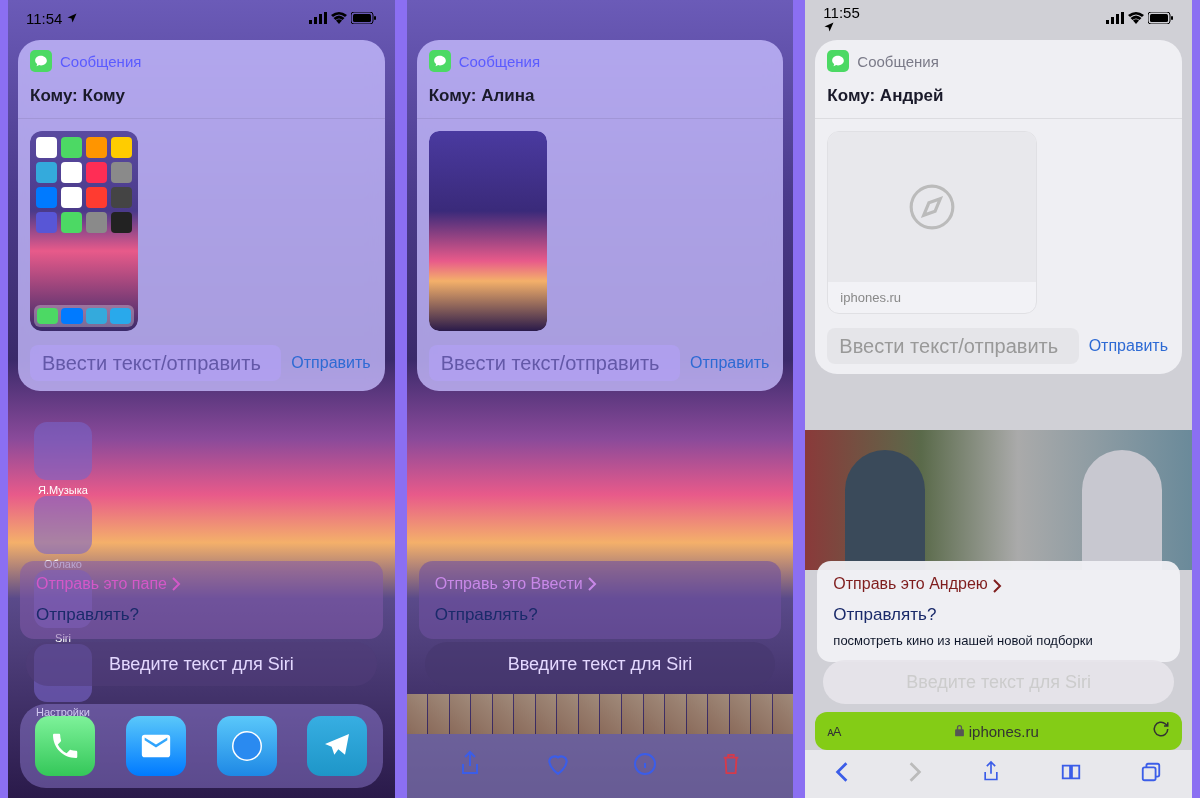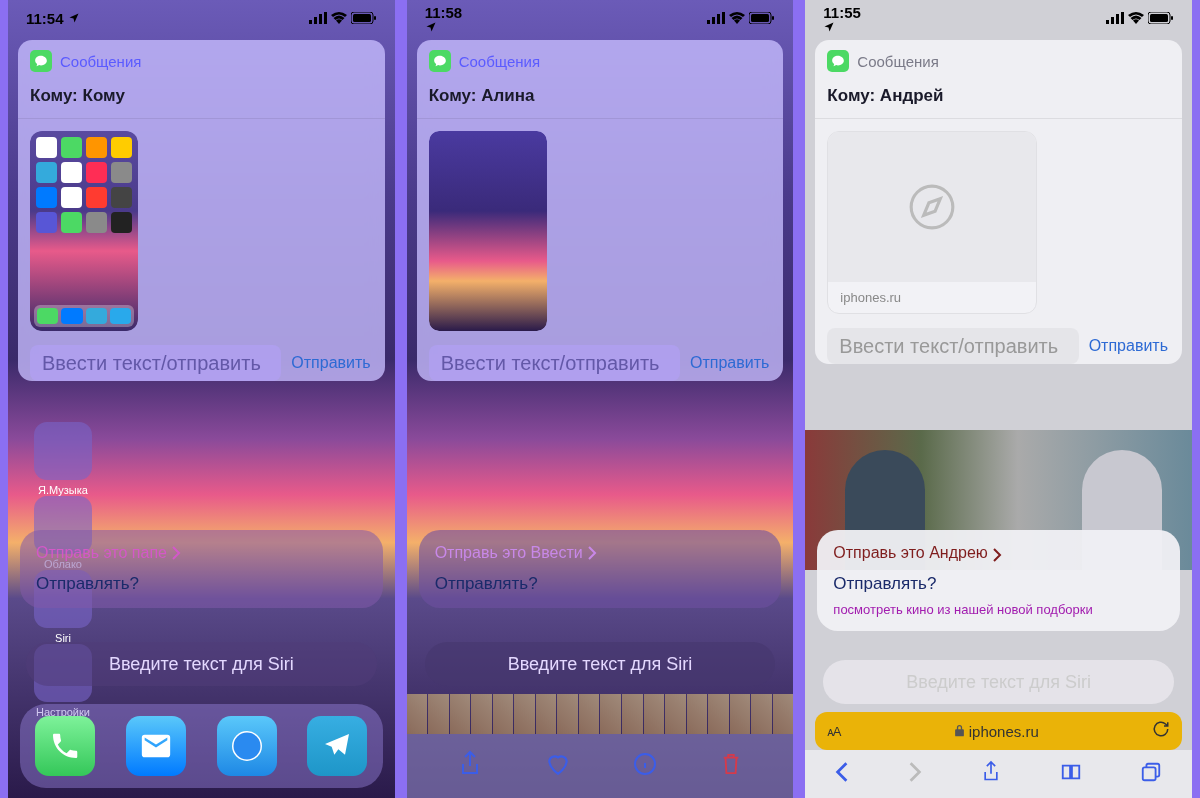--- a/index.html
+++ b/index.html
@@ -1,25 +1,25 @@
 <!DOCTYPE html>
 <html><head>
 <meta charset="utf-8">
 <style>
 * { margin: 0; padding: 0; box-sizing: border-box; font-family: -apple-system, BlinkMacSystemFont, "Segoe UI", Helvetica, Arial, sans-serif; }
 body { background: #8b6ff2; width: 1200px; height: 798px; display: flex; gap: 12px; padding: 0 8px; overflow: hidden; }
 .phone { flex: 1; height: 798px; position: relative; border-radius: 0; overflow: hidden; }
 .phone-1 .bg, .phone-2 .bg { position: absolute; inset: 0; background: linear-gradient(180deg, #6b5bb8 0%, #4a3a8a 25%, #3a2a6a 45%, #8a4a9a 55%, #e85a8a 62%, #f4b06a 68%, #5a4a8a 75%, #2a1a4a 100%); }
 .phone-3 .bg { position: absolute; inset: 0; background: #d0d0d6; }
-.status-bar { position: absolute; top: 0; left: 0; right: 0; height: 36px; display: flex; align-items: center; justify-content: space-between; padding: 0 18px; z-index: 20; color: #000; font-weight: 700; font-size: 15px; }
+.status-bar { position: absolute; top: 0; left: 0; right: 0; height: 36px; display: flex; align-items: center; justify-content: space-between; padding: 0 18px; z-index: 20; color: #000; font-weight: 400; font-size: 15px; }
 .status-icons { display: flex; align-items: center; gap: 4px; }
 .status-bar svg { display: block; }
 
 
-.compose { position: absolute; top: 40px; left: 10px; right: 10px; border-radius: 14px; padding: 10px 12px 0 12px; z-index: 15; }
+.compose { position: absolute; top: 40px; left: 10px; right: 10px; border-radius: 22px; padding: 10px 12px 10px 12px; z-index: 15; }
 .phone-1 .compose, .phone-2 .compose { background: rgba(200,190,255,0.78); backdrop-filter: blur(8px); }
 .phone-3 .compose { background: rgba(240,240,244,0.95); }
 .compose-head { display: flex; align-items: center; gap: 8px; margin-bottom: 14px; }
 .msg-icon { width: 22px; height: 22px; border-radius: 5px; background: #4cd964; display: flex; align-items: center; justify-content: center; }
 .msg-icon svg { width: 14px; height: 14px; }
 .compose-title { color: #5b5bff; font-size: 15px; font-weight: 500; }
 .phone-3 .compose-title { color: #7a7a88; }
 .compose-to { color: #1a1a2a; font-size: 17px; font-weight: 600; margin-bottom: 12px; }
 .hr { height: 1px; background: rgba(0,0,0,0.08); margin: 0 -12px 12px -12px; }
 
@@ -40,53 +40,53 @@
 .phone-3 .compose-input { background: rgba(0,0,0,0.04); color: #999; }
 .send-btn { color: #2d6ad4; font-size: 16px; font-weight: 400; padding: 6px 2px; cursor: pointer; }
 
 
 .home-row { position: absolute; top: 422px; left: 20px; right: 20px; display: flex; justify-content: space-between; z-index: 5; flex-direction: column; }
 .home-app { width: 70px; text-align: center; }
 .home-app .ic { width: 58px; height: 58px; border-radius: 13px; margin: 0 auto 4px; background: rgba(120,100,200,0.6); }
 .home-app .lbl { font-size: 11px; color: #fff; }
 
 
-.siri-card { position: absolute; left: 12px; right: 12px; border-radius: 21px; padding: 14px 16px; z-index: 10; }
+.siri-card { position: absolute; left: 12px; right: 12px; border-radius: 14px; padding: 14px 16px; z-index: 10; margin-top: 31px; }
 .phone-1 .siri-card { top: 530px; background: rgba(130,90,170,0.55); }
 .phone-2 .siri-card { top: 530px; background: rgba(110,80,160,0.6); }
 .phone-3 .siri-card { top: 530px; background: rgba(240,240,244,0.95); }
 .siri-line1 { display: flex; align-items: center; font-size: 16px; margin-bottom: 12px; }
 .phone-1 .siri-line1 { color: #d458c8; }
 .phone-2 .siri-line1 { color: #c888e8; }
 .phone-3 .siri-line1 { color: #7f1d1d; align-items: flex-end; }
 .siri-line1 svg { margin-left: 4px; }
 .siri-line2 { font-size: 17px; font-weight: 500; }
 .phone-1 .siri-line2, .phone-2 .siri-line2 { color: #1a2a6a; }
 .phone-3 .siri-line2 { color: #1a2a6a; }
-.phone-3 .siri-sub { font-size: 13px; color: #a21caf; margin-top: 8px; }
+.phone-3 .siri-sub { font-size: 13px; color: #0f172a; margin-top: 8px; }
 
 
 .siri-input { position: absolute; left: 18px; right: 18px; height: 44px; border-radius: 22px; display: flex; align-items: center; justify-content: center; font-size: 18px; z-index: 10; }
 .phone-1 .siri-input { top: 642px; background: rgba(80,60,120,0.55); color: #e4d8ff; }
 .phone-2 .siri-input { top: 642px; background: rgba(70,55,110,0.6); color: #e4d8ff; }
 .phone-3 .siri-input { top: 660px; background: rgba(230,228,234,0.95); color: #ccc; }
 
 
 .dock1 { position: absolute; bottom: 10px; left: 12px; right: 12px; height: 84px; background: rgba(150,130,220,0.45); border-radius: 26px; display: flex; justify-content: space-around; align-items: center; z-index: 10; }
 .dock1 .dapp { width: 60px; height: 60px; border-radius: 14px; display:flex; align-items:center; justify-content:center; }
 
 
 .tb2 { position: absolute; bottom: 0; left: 0; right: 0; height: 64px; background: rgba(130,120,180,0.7); display: flex; justify-content: space-around; align-items: center; padding: 0 20px; z-index: 10; }
 .tb2 .tbtn { color: #3b5de8; }
 .tb2 .tbtn.del { color: #d63a4a; }
 .thumb-strip { position: absolute; bottom: 64px; left: 0; right: 0; height: 40px; display: flex; gap: 1px; z-index: 8; }
 .thumb-strip div { flex: 1; background: linear-gradient(45deg,#8a6a5a,#a08a7a); }
 
 
-.safari-url { position: absolute; bottom: 48px; left: 10px; right: 10px; height: 38px; background: #eab308; border-radius: 12px; display: flex; align-items: center; justify-content: space-between; padding: 0 12px; z-index: 10; }
+.safari-url { position: absolute; bottom: 48px; left: 10px; right: 10px; height: 38px; background: #84cc16; border-radius: 12px; display: flex; align-items: center; justify-content: space-between; padding: 0 12px; z-index: 10; }
 .safari-url .center { display:flex; align-items:center; gap:4px; color:#333; font-size:15px; }
 .safari-tb { position: absolute; bottom: 0; left: 0; right: 0; height: 48px; background: #e8e8ec; display: flex; justify-content: space-around; align-items: center; z-index: 10; }
 .safari-tb .tbtn { color: #3b5de8; }
 .safari-tb .tbtn.disabled { color: #bbb; }
 
 .web-img { position: absolute; top: 430px; left: 0; right: 0; height: 140px; z-index: 4; background: linear-gradient(90deg,#8a3a3a 0,#5a6a4a 30%,#aaa 55%,#6a8a9a 100%); overflow:hidden;}
 .person { position:absolute; width:80px; height:120px; background:#5a6a7a; border-radius:40px 40px 0 0; bottom:0;}
 .p-left{ left:40px; background:#3a4a5a;}
 .p-right{ right:30px; background:#c8c8d0;}
 </style>
@@ -217,41 +217,20 @@
         <svg width="32" height="32" viewBox="0 0 24 24" fill="#fff">
           <path d="M21 3L3 10.5l5 2 2 6 3-4 5 4L21 3z"></path>
         </svg>
       </div>
   </div>
 </div>
 
 <div class="phone phone-2">
   <div class="bg"></div>
 
-  <div class="status-bar">
-    <div>11:58 <svg width="12" height="12" viewBox="0 0 24 24" fill="#000">
-          <path d="M3 11l18-8-8 18-2-8z"></path>
-        </svg></div>
-    <div class="status-icons">
-      <svg width="18" height="12" viewBox="0 0 18 12">
-          <rect x="0" y="8" width="3" height="4" fill="#000"></rect>
-          <rect x="5" y="5" width="3" height="7" fill="#000"></rect>
-          <rect x="10" y="2" width="3" height="10" fill="#000"></rect>
-          <rect x="15" y="0" width="3" height="12" fill="#000"></rect>
-        </svg>
-      <svg width="16" height="12" viewBox="0 0 16 12">
-          <path d="M8 12 L5 8.5 Q8 6 11 8.5 Z M2.5 6 Q8 1 13.5 6 L11.5 8 Q8 5 4.5 8 Z M0 3 Q8 -3 16 3 L14 5 Q8 0 2 5 Z" fill="#000"></path>
-        </svg>
-      <svg width="26" height="12" viewBox="0 0 26 12">
-          <rect x="0" y="0" width="22" height="12" rx="3" fill="none" stroke="#000" stroke-width="1"></rect>
-          <rect x="2" y="2" width="18" height="8" rx="1.5" fill="#000"></rect>
-          <rect x="23" y="4" width="2" height="4" rx="1" fill="#000"></rect>
-        </svg>
-    </div>
-  </div>
 
   <div class="compose">
     <div class="compose-head">
       <div class="msg-icon">
           <svg viewBox="0 0 24 24" fill="#fff">
             <path d="M12 3C6.5 3 2 6.6 2 11c0 2.4 1.3 4.5 3.4 6l-1 4 4.5-2c1 .3 2 .5 3.1.5 5.5 0 10-3.6 10-8S17.5 3 12 3z"></path>
           </svg>
         </div>
       <div class="compose-title">Сообщения</div>
     </div>

